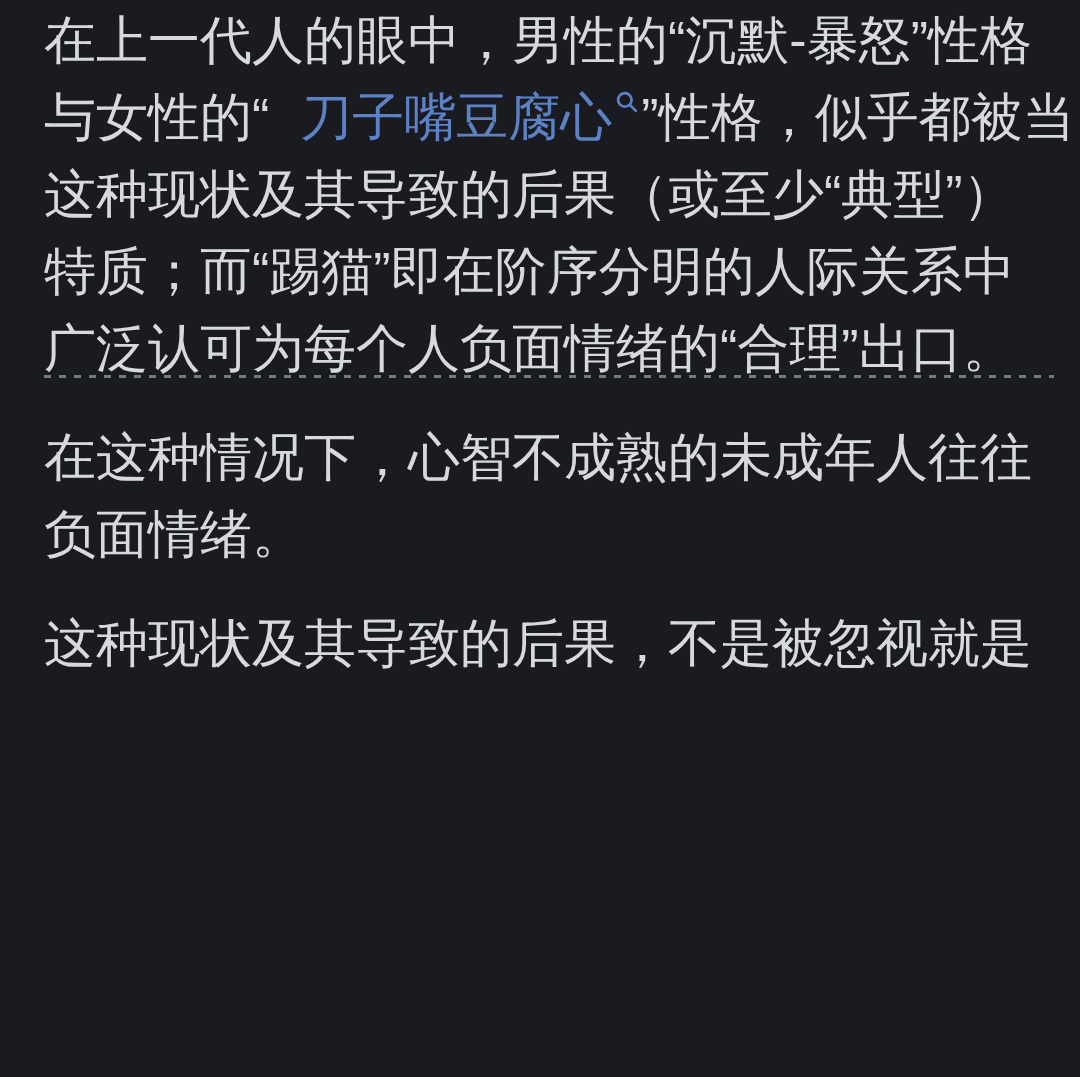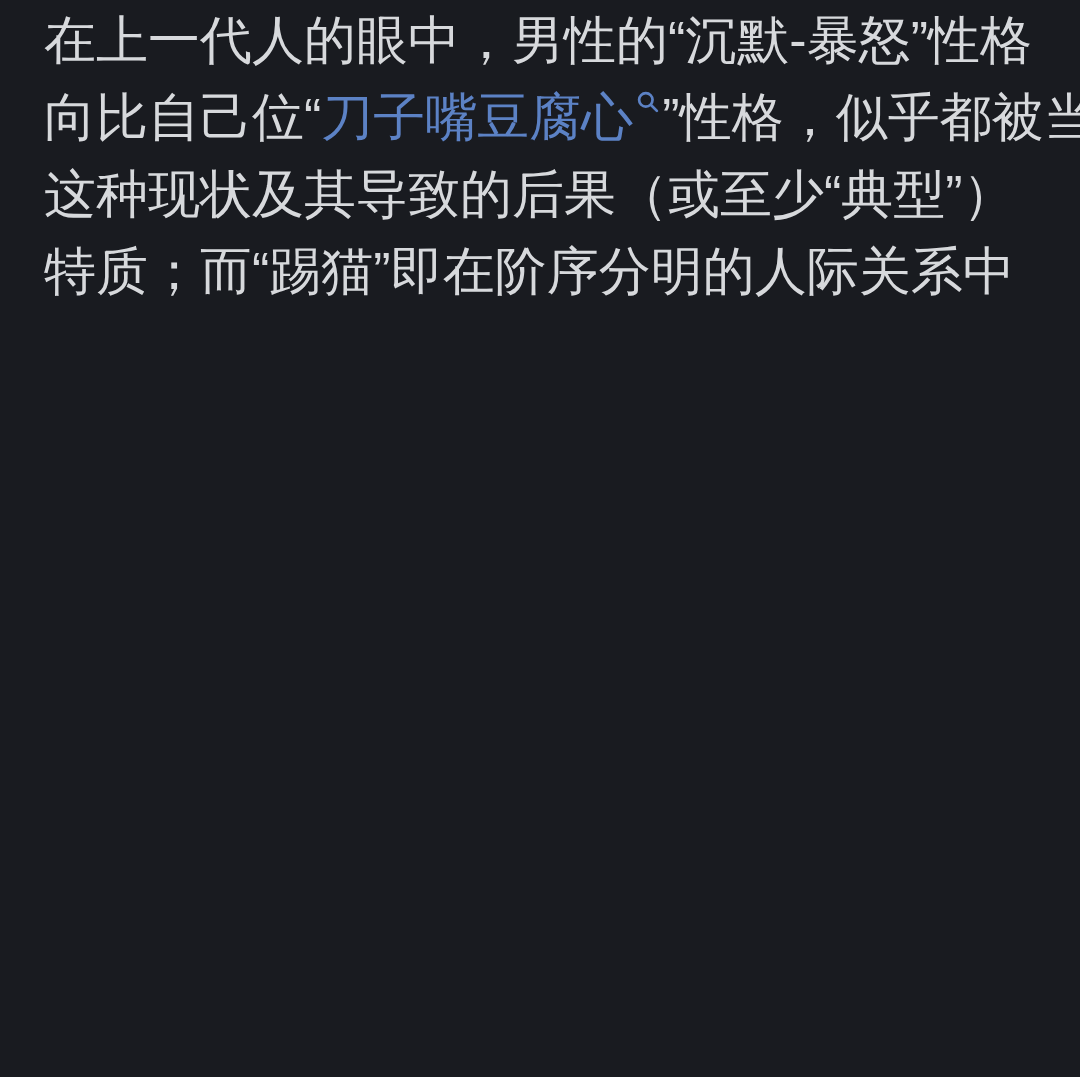--- a/index.html
+++ b/index.html
@@ -33,40 +33,44 @@
     position:absolute;
     left:0;
     right:-14px;
     bottom:9px;
     height:3px;
     background:repeating-linear-gradient(90deg,
       var(--dash) 0px, var(--dash) 7px,
       transparent 7px, transparent 15px);
   }
   .run-plain{color:var(--fg);margin-top:48px;}
-  .run-link{color:var(--link);cursor:pointer;}
+  .run-link{color:var(--link);cursor:pointer;margin-left:31px;}
   .search-sup{
     display:inline-block;
     vertical-align:20px;
     margin:0 1px 0 2px;
     line-height:0;
     cursor:pointer;
   }
   .search-sup svg{display:block;}
 </style>
 </head>
 <body>
 
 <div class="reader" id="reader-root">
     <div class="paragraph">
       <div class="line"><span class="run-plain">在上一代人的眼中，男性的“沉默-暴怒”性格</span></div>
-      <div class="line"><span class="run-plain">向比自己位“</span><span class="run-link">刀子嘴豆腐心</span><span class="search-sup"><svg width="26" height="26" viewBox="0 0 24 24">
+      <div class="line"><span class="run-plain">与女性的“</span><span class="run-link">刀子嘴豆腐心</span><span class="search-sup"><svg width="26" height="26" viewBox="0 0 24 24">
             <circle cx="10" cy="10" r="6.2" fill="none" stroke="#5c82c5" stroke-width="2.5"></circle>
             <line x1="14.8" y1="14.8" x2="20.2" y2="20.2" stroke="#5c82c5" stroke-width="2.5" stroke-linecap="round"></line>
           </svg></span><span class="run-plain">”性格，似乎都被当</span></div>
       <div class="line"><span class="run-plain">这种现状及其导致的后果（或至少“典型”）</span></div>
       <div class="line"><span class="run-plain">特质；而“踢猫”即在阶序分明的人际关系中</span></div>
+      <div class="line dashed"><span class="run-plain">广泛认可为每个人负面情绪的“合理”出口。</span></div>
     </div>
     <div class="paragraph">
+      <div class="line"><span class="run-plain">在这种情况下，心智不成熟的未成年人往往</span></div>
+      <div class="line"><span class="run-plain">负面情绪。</span></div>
     </div>
     <div class="paragraph">
+      <div class="line"><span class="run-plain">这种现状及其导致的后果，不是被忽视就是</span></div>
     </div>
   </div>
 
 </body></html>

